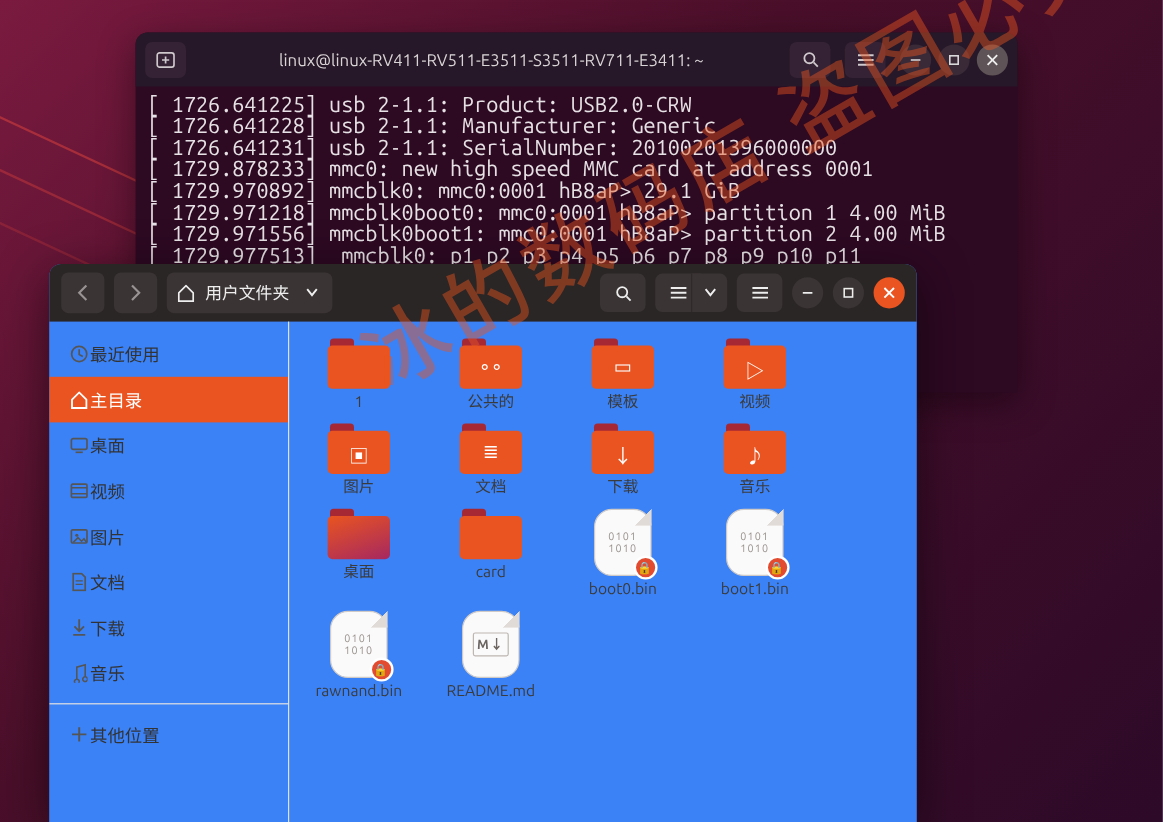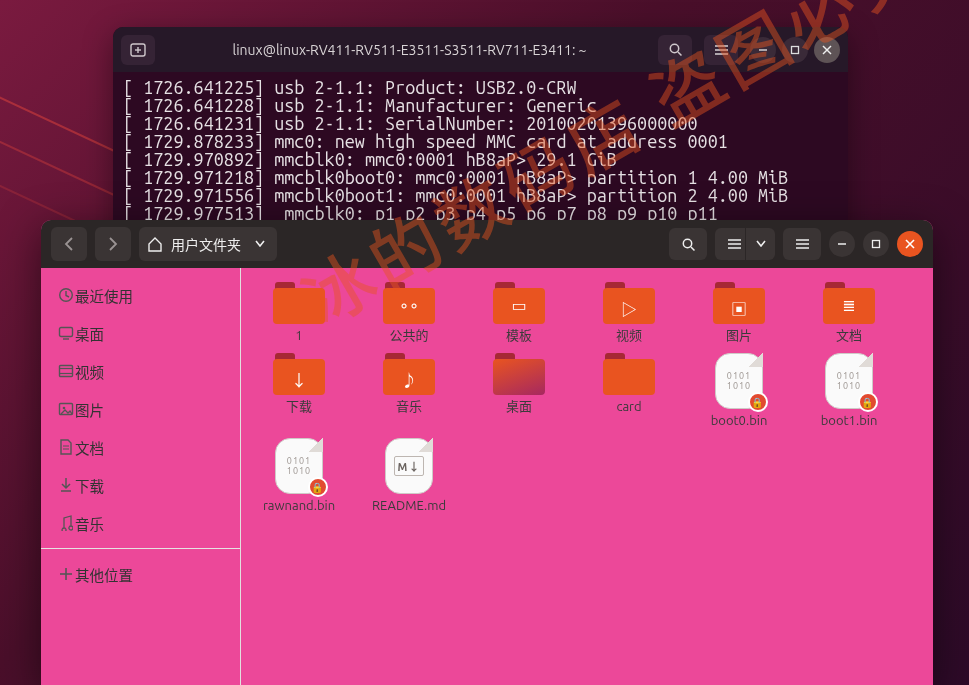--- a/index.html
+++ b/index.html
@@ -36,22 +36,22 @@
   .ctrl{width:30px;height:28px;border-radius:6px;display:flex;align-items:center;justify-content:center;color:#ddd;}
   .ctrl.circle{width:26px;height:26px;border-radius:50%;background:#3a2a38;}
   .ctrl.close{background:#5e5356;}
   .term-body{
     padding:6px 10px; font-family:"Ubuntu Mono","DejaVu Sans Mono",monospace;
     font-size:18px; line-height:18px; color:#e6e1e4; white-space:pre;
   }
 
   
   .files{
-    position:absolute; left:41px; top:220px; width:892px; height:465px;
-    background:#ec4899; border-radius:10px 10px 0 0;
+    position:absolute; left:41px; top:220px; width:723px; height:465px;
+    background:#3b82f6; border-radius:10px 10px 0 0;
     box-shadow:0 10px 40px rgba(0,0,0,.5); overflow:hidden;
     display:flex; flex-direction:column;
   }
   .files-header{
     height:48px; background:#2b2626; display:flex; align-items:center; padding:0 10px; gap:8px;
   }
   .navbtn{width:36px;height:34px;border-radius:6px;background:#3a3434;display:flex;align-items:center;justify-content:center;color:#888;}
   .path-pill{
     height:34px; background:#3a3434; border-radius:6px; display:flex; align-items:center;
     padding:0 12px 0 8px; gap:8px; color:#eee; font-size:14px;
@@ -228,20 +228,28 @@
     <div class="sidebar" id="sidebar">
         <div class="side-item">
           <span class="ico">
             <svg width="16" height="16">
               <circle cx="8" cy="8" r="6.3" fill="none" stroke="currentColor" stroke-width="1.4"></circle>
               <path d="M8 4 V8.5 L11 10" fill="none" stroke="currentColor" stroke-width="1.4"></path>
             </svg>
           </span>
           <span>最近使用</span>
         </div>
+        <div class="side-item active">
+          <span class="ico">
+            <svg width="16" height="15">
+              <path d="M2 7 L8 1 L14 7 V14 H2 Z" fill="none" stroke="currentColor" stroke-width="1.5"></path>
+            </svg>
+          </span>
+          <span>主目录</span>
+        </div>
         <div class="side-item">
           <span class="ico">
             <svg width="16" height="14">
               <rect x="1.5" y="1.5" width="13" height="9" rx="1.5" fill="none" stroke="currentColor" stroke-width="1.4"></rect>
               <line x1="5" y1="13" x2="11" y2="13" stroke="currentColor" stroke-width="1.4"></line>
             </svg>
           </span>
           <span>桌面</span>
         </div>
         <div class="side-item">

